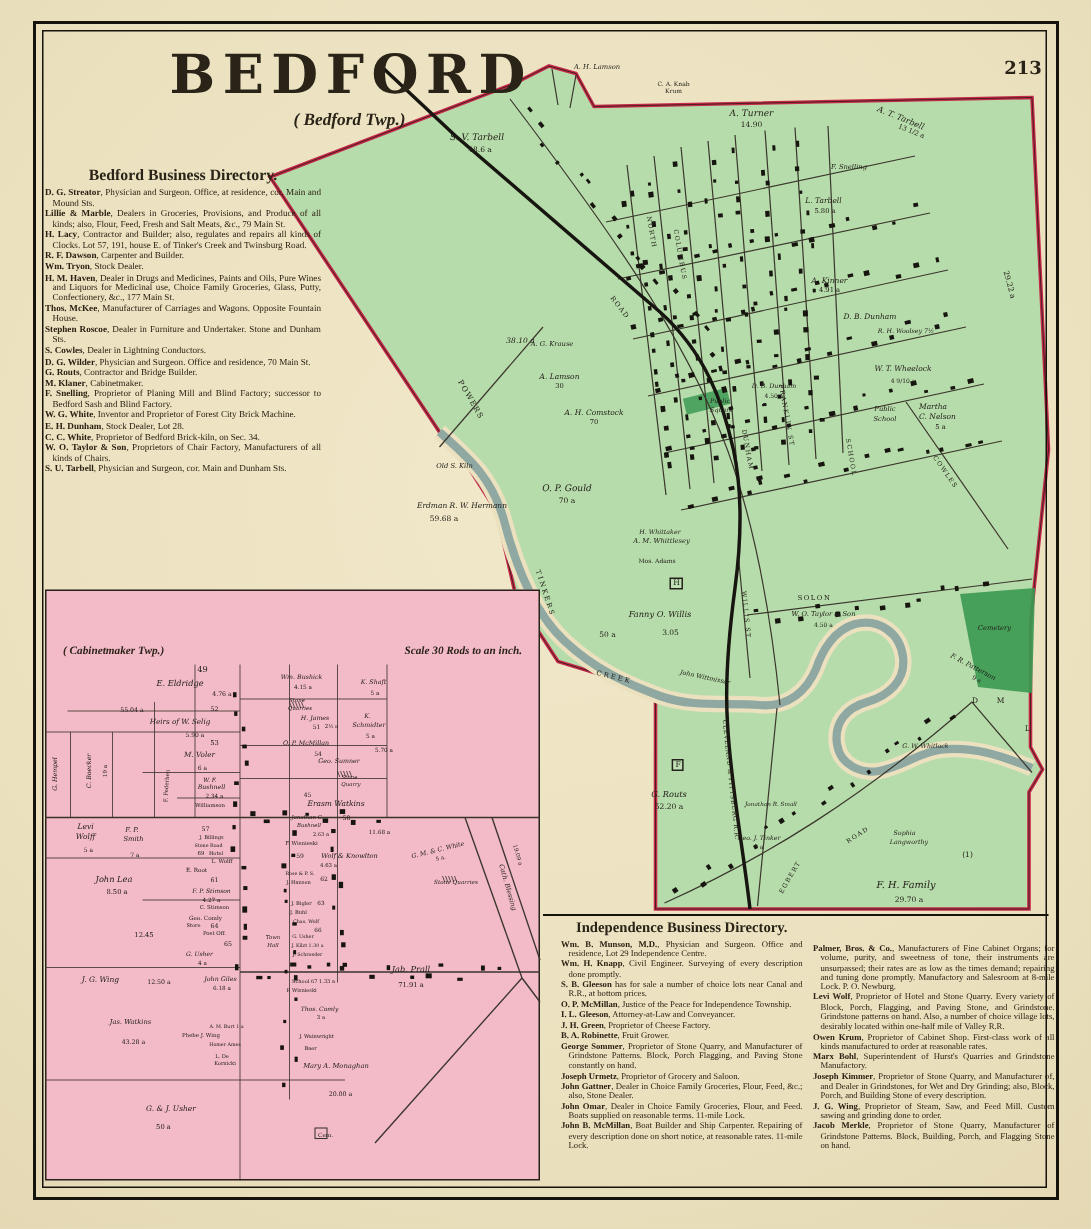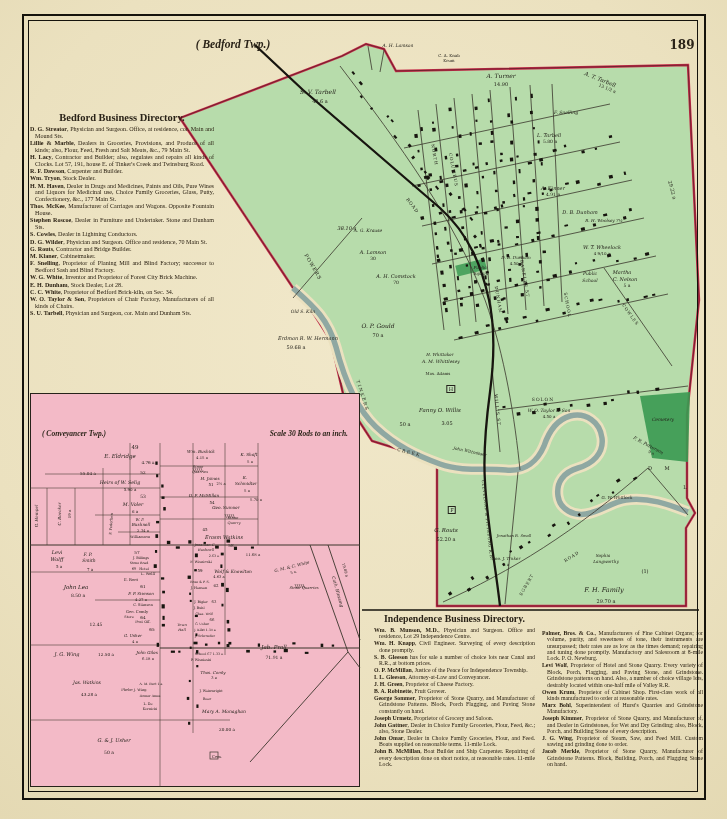--- a/index.html
+++ b/index.html
@@ -628,24 +628,25 @@
       <span class="mlbl" style="left: 151px; top: 685px; font-size: 3.2px; transform: translate(-50%, -50%);">A. M. Burt 1 a</span>
       <span class="mlbl" style="left: 134px; top: 691px; font-size: 3.6px; transform: translate(-50%, -50%);">Phebe J. Wing</span>
       <span class="mlbl" style="left: 150px; top: 697px; font-size: 3.2px; transform: translate(-50%, -50%);">Homer Ames</span>
       <span class="mlbl" style="left: 148px; top: 705px; font-size: 3.4px; transform: translate(-50%, -50%);">L. De</span>
       <span class="mlbl" style="left: 150px; top: 710px; font-size: 3.4px; transform: translate(-50%, -50%);">Kornicki</span>
       <span class="mlbl it" style="left: 114px; top: 740px; font-size: 5px; transform: translate(-50%, -50%);">G. &amp; J. Usher</span>
       <span class="mlbl" style="left: 109px; top: 753px; font-size: 4.5px; transform: translate(-50%, -50%);">50 a</span>
     </div>
 
   <div class="b-head">
+    <div class="b-title">BEDFORD</div>
     <div class="b-sub">( Bedford Twp.)</div>
   </div>
 
-  <div class="page-num">189</div>
+  <div class="page-num">213</div>
 
   <div class="dir bedford-dir">
     <p class="dir-title">Bedford Business Directory.</p>
     <div>
         <p class="dir-entry"><b>D. G. Streator</b>, Physician and Surgeon.  Office, at residence, cor. Main and Mound Sts.</p>
         <p class="dir-entry"><b>Lillie &amp; Marble</b>, Dealers in Groceries, Provisions, and Produce of all kinds; also, Flour, Feed, Fresh and Salt Meats, &amp;c., 79 Main St.</p>
         <p class="dir-entry"><b>H. Lacy</b>, Contractor and Builder; also, regulates and repairs all kinds of Clocks.  Lot 57, 191, house E. of Tinker's Creek and Twinsburg Road.</p>
         <p class="dir-entry"><b>R. F. Dawson</b>, Carpenter and Builder.</p>
         <p class="dir-entry"><b>Wm. Tryon</b>, Stock Dealer.</p>
         <p class="dir-entry"><b>H. M. Haven</b>, Dealer in Drugs and Medicines, Paints and Oils, Pure Wines and Liquors for Medicinal use, Choice Family Groceries, Glass, Putty, Confectionery, &amp;c., 177 Main St.</p>
@@ -658,21 +659,21 @@
         <p class="dir-entry"><b>F. Snelling</b>, Proprietor of Planing Mill and Blind Factory; successor to Bedford Sash and Blind Factory.</p>
         <p class="dir-entry"><b>W. G. White</b>, Inventor and Proprietor of Forest City Brick Machine.</p>
         <p class="dir-entry"><b>E. H. Dunham</b>, Stock Dealer, Lot 28.</p>
         <p class="dir-entry"><b>C. C. White</b>, Proprietor of Bedford Brick-kiln, on Sec. 34.</p>
         <p class="dir-entry"><b>W. O. Taylor &amp; Son</b>, Proprietors of Chair Factory, Manufacturers of all kinds of Chairs.</p>
         <p class="dir-entry"><b>S. U. Tarbell</b>, Physician and Surgeon, cor. Main and Dunham Sts.</p>
       </div>
   </div>
 
   <div class="i-subrow">
-    <span>( Conveyancer Twp.)</span>
+    <span>( Cabinetmaker Twp.)</span>
     <span>Scale 30 Rods to an inch.</span>
   </div>
 
   <div class="dir indep-dir">
     <div class="col">
       <p class="dir-title">Independence Business Directory.</p>
       <div>
           <p class="dir-entry"><b>Wm. B. Munson, M.D.</b>, Physician and Surgeon.  Office and residence, Lot 29 Independence Centre.</p>
           <p class="dir-entry"><b>Wm. H. Knapp</b>, Civil Engineer.  Surveying of every description done promptly.</p>
           <p class="dir-entry"><b>S. B. Gleeson</b> has for sale a number of choice lots near Canal and R.R., at bottom prices.</p>

